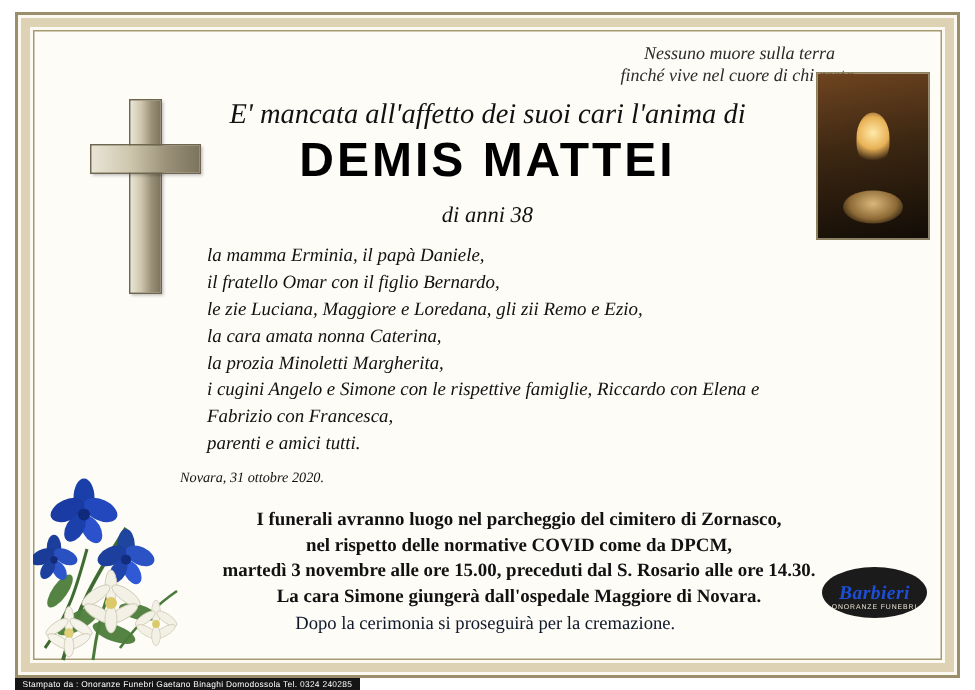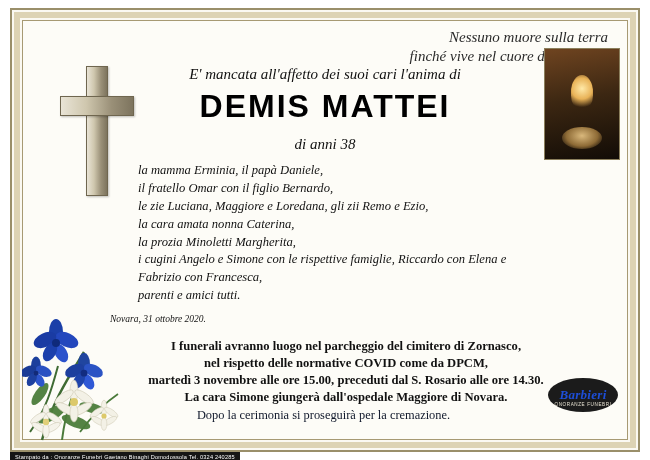--- a/index.html
+++ b/index.html
@@ -58,22 +58,22 @@
     bottom: 22px;
     box-sizing: border-box;
   }
 
   
   .epigraph {
     position: absolute;
     right: 18px;
     top: 6px;
     width: 230px;
-    text-align: right;
-    font-size: 15px;
+    text-align: center;
+    font-size: 12px;
     font-style: italic;
     color: #2a2a2a;
     line-height: 1.25;
   }
 
   
   .cross-wrap {
     position: absolute;
     left: 30px;
     top: 44px;
@@ -131,21 +131,21 @@
     background: radial-gradient(ellipse at 50% 40%, #d9b87c 0%, #8e6b36 55%, rgba(40,25,10,0) 85%);
   }
 
   
   .lead {
     position: absolute;
     left: 0;
     right: 0;
     top: 44px;
     text-align: center;
-    font-size: 15px;
+    font-size: 19px;
     font-style: italic;
     color: #111;
   }
   .deceased-name {
     position: absolute;
     left: 0;
     right: 0;
     top: 66px;
     text-align: center;
     font-family: "Liberation Sans", sans-serif;
@@ -173,21 +173,21 @@
     font-size: 12.6px;
     font-style: italic;
     color: #111;
     line-height: 1.42;
   }
   .announce .l0 { padding-left: 8px; }
   .announce .li { padding-left: 14px; }
 
   .city-date {
     position: absolute;
-    left: 86px;
+    left: 96px;
     top: 292px;
     font-size: 9.5px;
     font-style: italic;
     color: #111;
   }
 
   .funeral {
     position: absolute;
     left: 60px;
     right: 18px;

